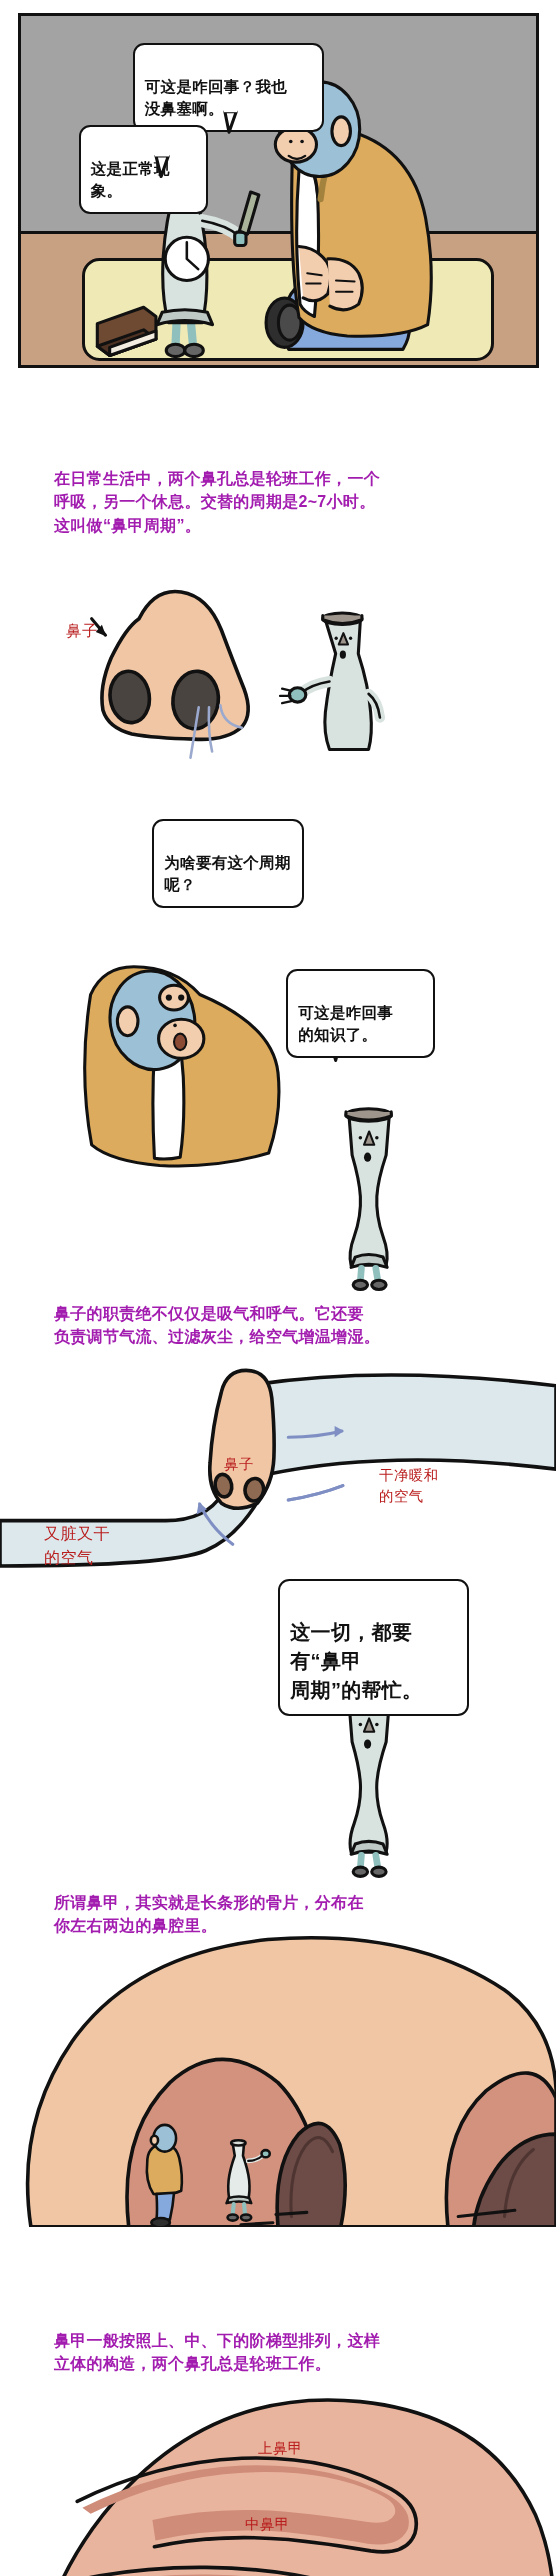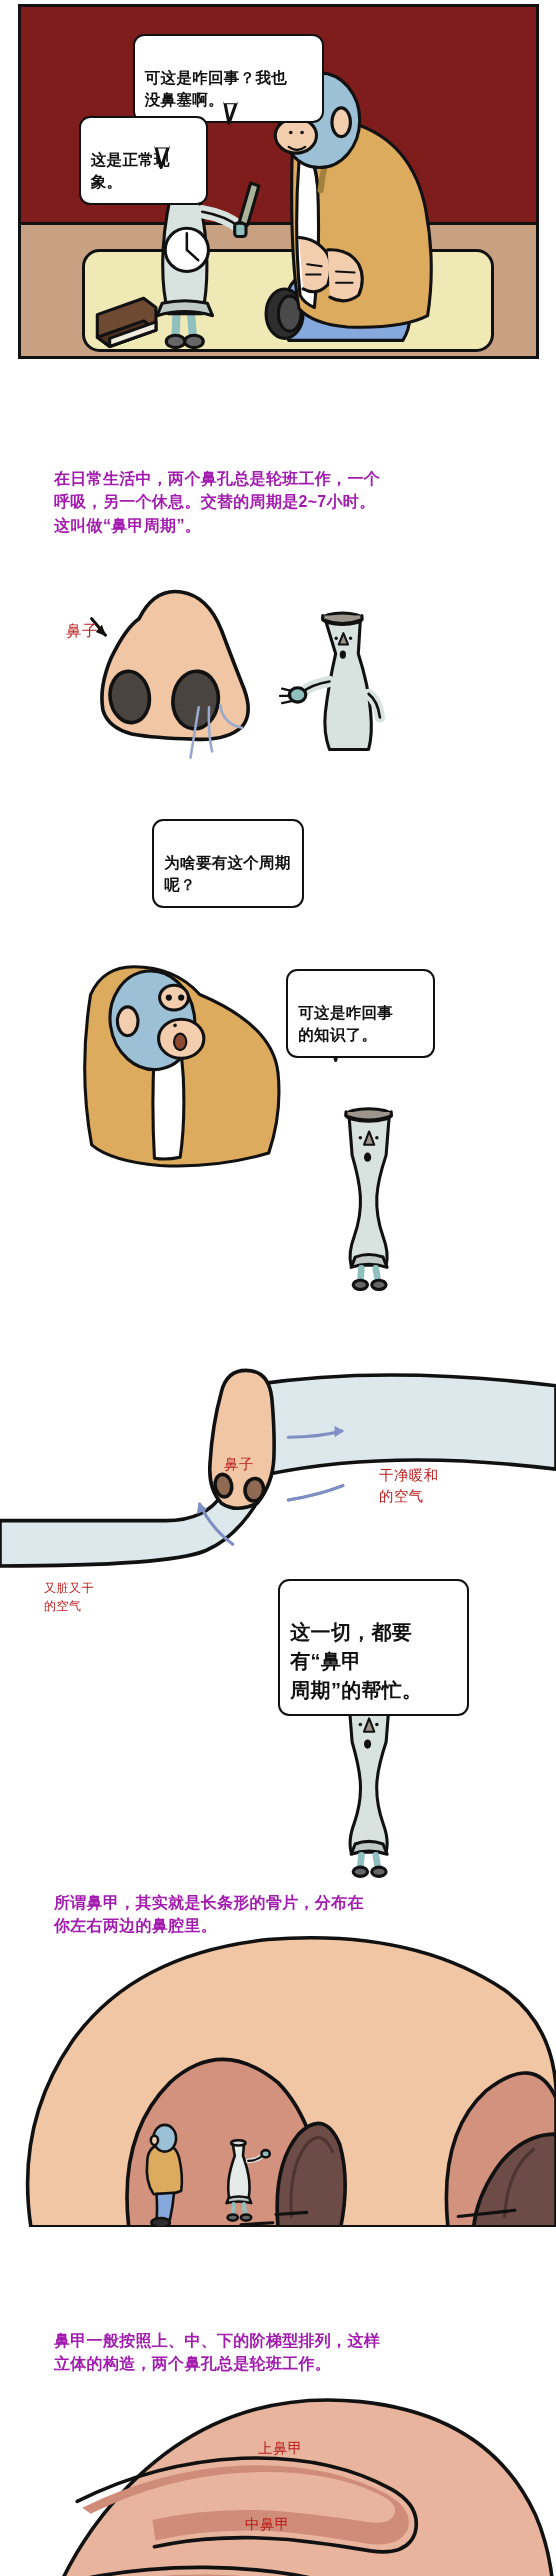--- a/index.html
+++ b/index.html
@@ -34,23 +34,23 @@
     line-height: 1.45;
     letter-spacing: 0.3px;
     white-space: pre-line;
     padding: 8.2px 10.3px 9.3px 10.3px;
     z-index: 6;
   }
 
   
   #panel1 {
     position: absolute;
-    left: 17.5px; top: 4px;
+    left: 17.5px; top: 13px;
     width: 521px; height: 355px;
-    background: #7f1d1d;
+    background: #a3a3a3;
     border: 3.6px solid #111111;
     overflow: hidden;
   }
   #p1-floor {
     position: absolute; left: -5.2px; top: 215px;
     width: 536px; height: 144px;
     background: #c8a183;
     border-top: 3.6px solid #111111;
   }
   #p1-mat {
@@ -288,20 +288,24 @@
       <path d="M717 2196 L727 2222 L707 2222 Z" fill="#9e958c" stroke-width="4"></path>
       <ellipse cx="714" cy="2246" rx="7" ry="9" fill="#111" stroke="none"></ellipse>
       <path d="M690 2440 Q716 2430 744 2440 L752 2460 Q716 2448 682 2460 Z" fill="#bfc9c5"></path>
       <path d="M702 2462 L700 2486" stroke="#8fc0bd" stroke-width="13"></path>
       <path d="M730 2462 L734 2486" stroke="#8fc0bd" stroke-width="13"></path>
       <ellipse cx="700" cy="2494" rx="14" ry="9" fill="#666"></ellipse>
       <ellipse cx="736" cy="2494" rx="14" ry="9" fill="#666"></ellipse>
     </g>
   </svg>
 
+  <div class="cap" style="left:54px; top:1278px; width:453px; font-size:16px;">
+    <span>鼻子的职责绝不仅仅是吸气和呼气。它还要
+负责调节气流、过滤灰尘，给空气增温增湿。</span>
+  </div>
 
   <svg class="svgbox" width="556" height="2857" viewBox="0 0 1080 5546">
     <g stroke="#111" stroke-width="7" stroke-linejoin="round" stroke-linecap="round">
 
       <path d="M480 2690 Q740 2648 1080 2690 L1080 2852 Q760 2812 520 2862 Q470 2790 480 2690 Z" fill="#dce8ec"></path>
 
       <path d="M0 2952 L322 2952 Q400 2952 432 2900 L480 2826 L520 2880
                Q470 2980 400 3010 Q330 3040 0 3040 Z" fill="#dce8ec"></path>
 
       <path d="M430 2702 Q440 2660 478 2660 Q522 2660 528 2714 Q534 2780 532 2830
@@ -323,21 +327,21 @@
     </g>
   </svg>
 
   <div class="lab" style="left:224px; top:1434px; font-size:14.4px;">
     <span>鼻子</span>
   </div>
   <div class="lab" style="left:379px; top:1443px; font-size:14.4px; line-height:1.5;">
     <span>干净暖和
 的空气</span>
   </div>
-  <div class="lab" style="left:44px; top:1561px; font-size:12px; line-height:1.5;">
+  <div class="lab" style="left:44px; top:1498px; font-size:16px; line-height:1.5;">
     <span>又脏又干
 的空气</span>
   </div>
 
   <div class="bubble" style="left:278px; top:1579px; width:191px; font-size:20px;">
     <span>这一切，都要有“鼻甲
 周期”的帮忙。</span>
   </div>
   <svg class="svgbox" width="556" height="2857" viewBox="0 0 1080 5546">
     <path d="M628 3208 L652 3208 L640 3250 Z" fill="#ffffff" stroke="#111" stroke-width="6" stroke-linejoin="round"></path>

